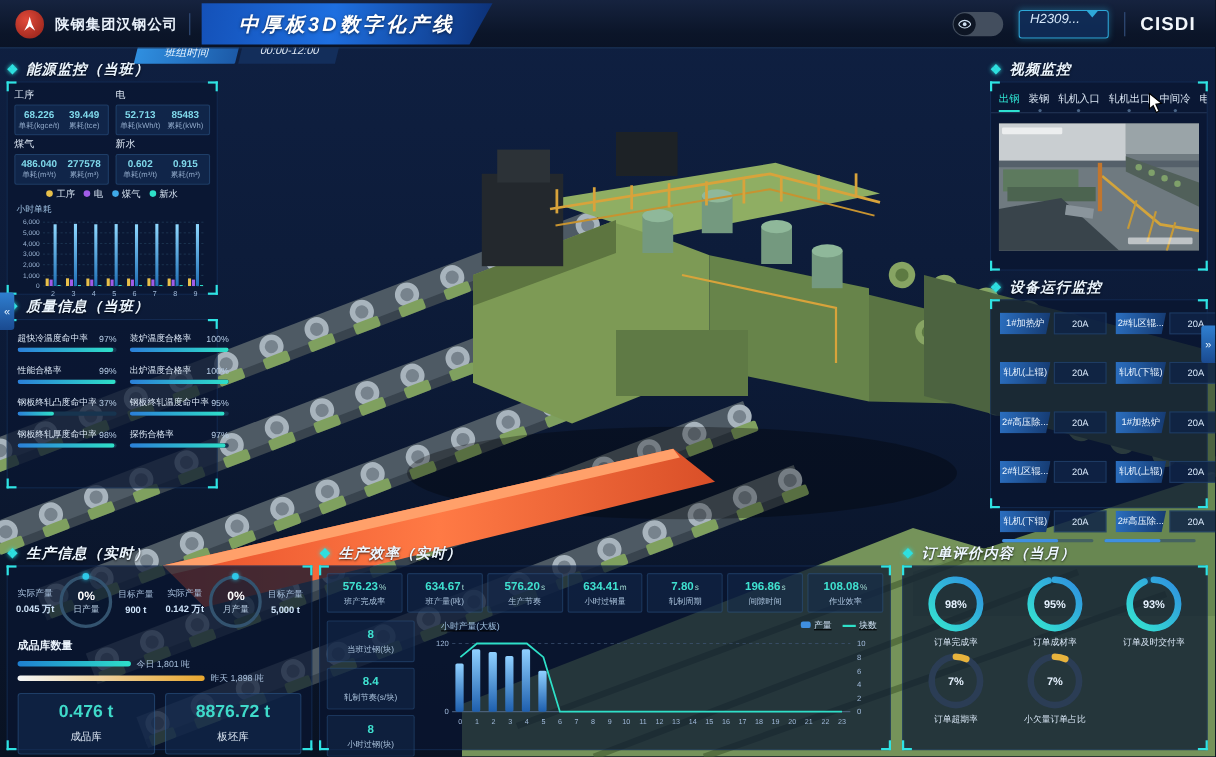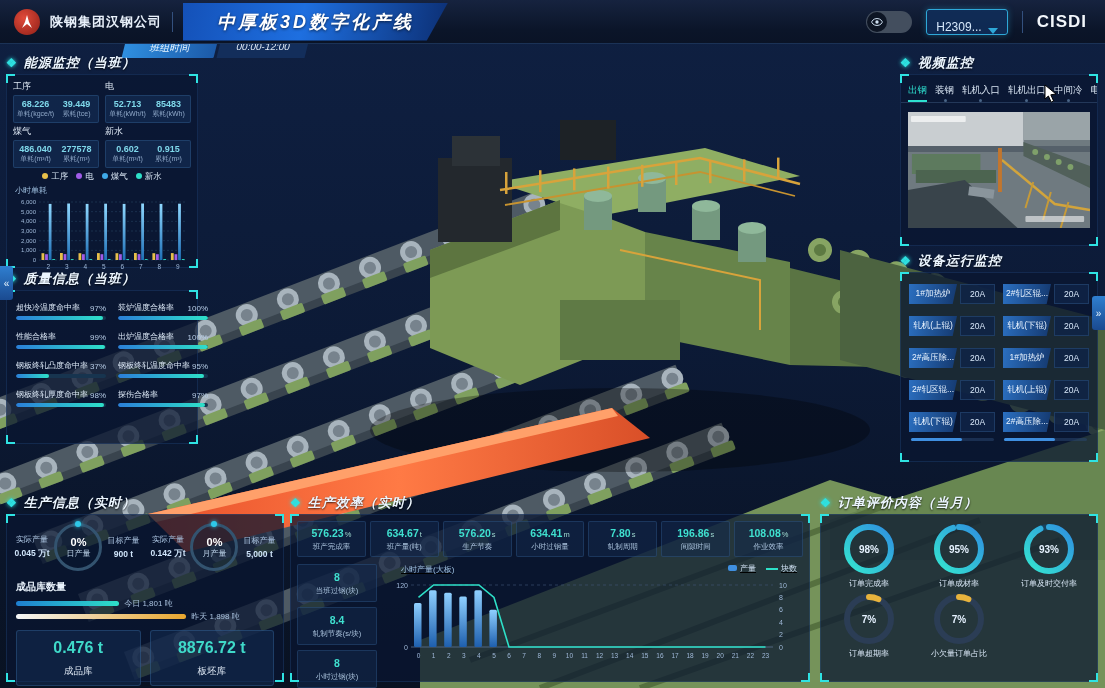--- a/index.html
+++ b/index.html
@@ -16,22 +16,22 @@
   .logo { width:26px; height:26px; border-radius:50%; background:radial-gradient(circle at 38% 35%,#e04a3a,#8f1f17); display:flex; align-items:center; justify-content:center; }
   .logo svg { width:16px; height:16px; }
   .company { color:#e8f0fa; font-size:13px; font-weight:bold; letter-spacing:1px; }
   .h-div { width:1px; height:20px; background:#33507e; }
   .title-plate { position:relative; padding:7px 34px; color:#fff; font-size:18px; font-weight:bold; font-style:italic; letter-spacing:3px;
     background:linear-gradient(100deg,#1451b8 0%,#1e6fe0 45%,#0c2f74 100%);
     clip-path:polygon(0 0,100% 0,92% 100%,0 100%); text-shadow:0 1px 3px rgba(0,0,0,.6); }
   .h-right { display:flex; align-items:center; gap:14px; padding-right:18px; }
   .toggle { width:46px; height:22px; border-radius:11px; background:#434e5e; position:relative; cursor:pointer; }
   .knob { position:absolute; left:1px; top:1px; width:20px; height:20px; border-radius:50%; background:#0d1524; display:flex; align-items:center; justify-content:center; }
-  .dropdown { display:flex; align-items:flex-end; gap:6px; height:26px; padding:0 9px; border:1px solid #2ea8d8; border-radius:3px;
-    background:rgba(16,48,94,.8); color:#d6e8fa; font-size:12px; box-shadow:0 0 6px rgba(46,168,216,.4); cursor:pointer; }
+  .dropdown { display:flex; align-items:flex-start; gap:6px; height:26px; padding:0 9px; border:1px solid #2ea8d8; border-radius:3px;
+    background:rgba(16,48,94,.8); color:#d6e8fa; font-size:12px; box-shadow:0 0 6px rgba(46,168,216,.4); cursor:pointer;font-style:italic; }
   .caret { width:0; height:0; border-left:5px solid transparent; border-right:5px solid transparent; border-top:6px solid #2ea8d8; }
   .h-div2 { width:1px; height:22px; background:#33507e; }
   .brand { color:#f2f6fb; font-size:17px; font-weight:bold; letter-spacing:1px; }
 
   
   .panel { position:absolute; z-index:4; }
   .p-title { display:flex; align-items:center; gap:6px; height:18px; color:#ecf6ff; font-size:13px; font-weight:bold; font-style:italic; letter-spacing:1px; text-shadow:0 1px 2px rgba(0,0,0,.8); }
   .dm { color:#2ee0e0; font-size:12px; font-style:normal; text-shadow:0 0 4px #2ee0e0; }
   .p-box { position:absolute; top:20px; left:0; right:0; bottom:0; background:rgba(9,22,48,.74); border:1px solid rgba(60,130,210,.18); }
   .cr { position:absolute; width:9px; height:9px; border:2px solid #2fe3e3; }
@@ -78,25 +78,25 @@
   #video-tabs { display:flex; gap:8px; padding:9px 7px 0; border-bottom:1px solid rgba(110,150,200,.25); font-size:9.5px; color:#d8e4f2; white-space:nowrap; overflow:hidden; }
   .vtab { padding-bottom:5px; position:relative; cursor:pointer; flex:0 0 auto; }
   .vtab.active { color:#2ee0d0;text-align:center; }
   .vtab.active::after { content:""; position:absolute; left:0; right:0; bottom:0; height:2px; background:#2ee0d0; }
   .vtab:not(.active)::after { content:""; position:absolute; left:45%; bottom:0; width:3px; height:3px; border-radius:50%; background:#4a6587; }
   .video-view { margin:9px 7px; height:116px; background:#39444c; position:relative; overflow:hidden; cursor:pointer; }
   .video-view svg { display:block; width:100%; height:100%; }
 
   
   #p-equipment { left:900px; top:252px; width:198px; height:210px; }
-  #eq-grid { display:grid; grid-template-columns:1fr 1fr; gap:12px 8px; padding:11px 8px 5px; }
+  #eq-grid { display:grid; grid-template-columns:1fr 1fr; gap:25px 8px; padding:11px 8px 5px; }
   .eq-row { display:flex; gap:3px; }
   .eq-label { flex:1; background:linear-gradient(100deg,#2b6fc0,#14386e); font-size:8.5px; color:#eaf4ff; padding:4px 2px; text-align:center;
     clip-path:polygon(0 0,100% 0,91% 100%,0 100%); white-space:nowrap; overflow:hidden; }
-  .eq-val { width:35px; background:rgba(15,35,70,.85); border:1px solid rgba(90,160,230,.2); color:#d8e8fa; font-size:8.5px; display:flex; align-items:center; justify-content:center; }
+  .eq-val { width:48px; background:rgba(15,35,70,.85); border:1px solid rgba(90,160,230,.2); color:#d8e8fa; font-size:8.5px; display:flex; align-items:center; justify-content:center; }
   .eq-scrolls { display:flex; gap:10px; padding:1px 10px; }
   .eq-scroll { flex:1; height:3px; background:rgba(40,70,110,.55); border-radius:2px; position:relative; cursor:pointer; }
   .eq-scroll i { position:absolute; left:0; top:0; height:100%; width:62%; background:#3f8fe0; border-radius:2px; }
 
   
   #p-production { left:6px; top:494px; width:278px; height:188px; }
   .prod-top { display:flex; padding:8px 2px 2px; }
   .pg { flex:1; display:flex; align-items:center; justify-content:center; gap:5px; }
   .pg-stat { text-align:center; font-size:8px; color:#a8c0dd; display:flex; flex-direction:column; gap:3px; }
   .pg-stat b { color:#cfe4fa; font-size:8.5px; font-weight:bold; }

